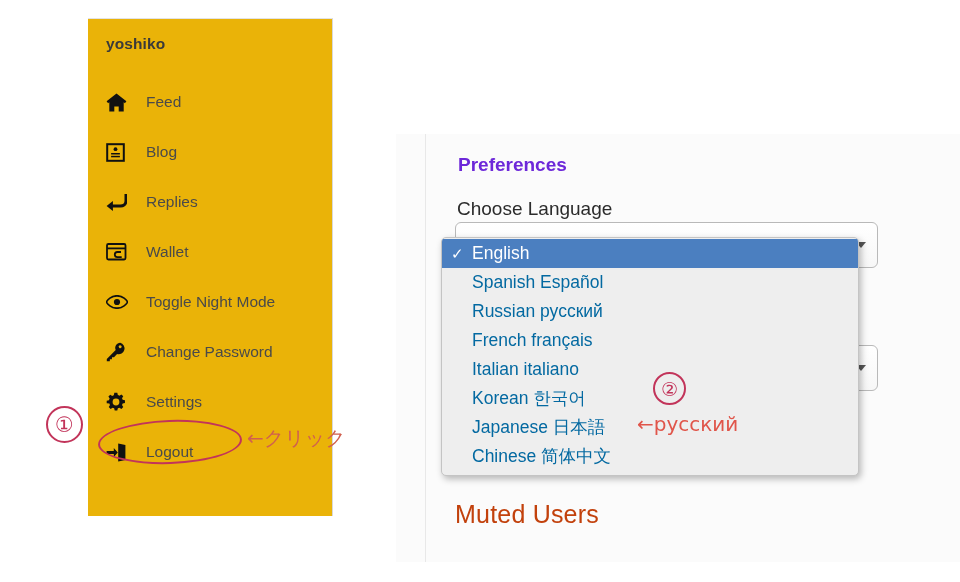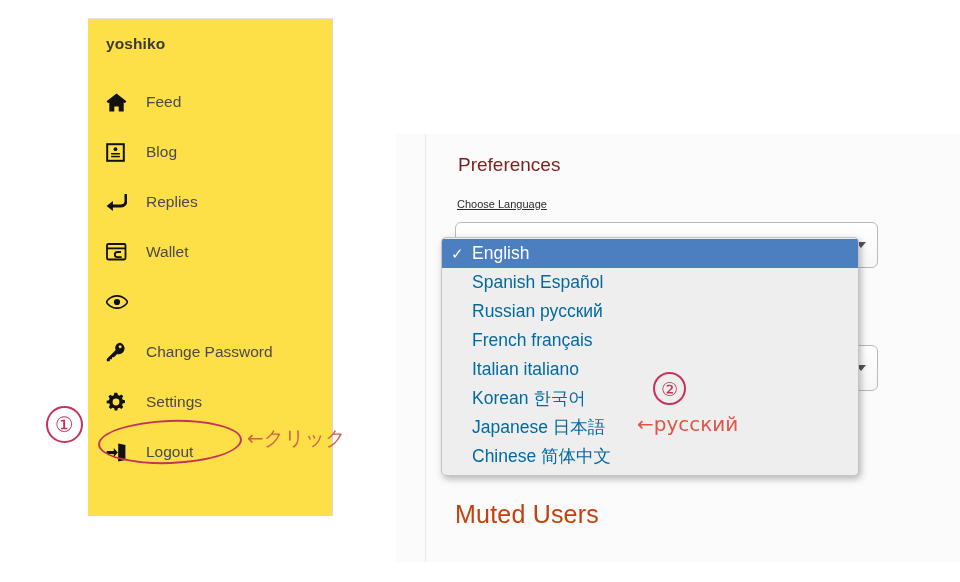--- a/index.html
+++ b/index.html
@@ -15,21 +15,21 @@
     position: relative;
   }
 
   
   #sidebar-panel {
     position: absolute;
     left: 88px;
     top: 18px;
     width: 245px;
     height: 498px;
-    background: #fde047;
+    background: #eab308;
     border-top: 1px solid #e3e3e3;
     border-right: 1px solid #d8d8d8;
     box-sizing: border-box;
   }
   #sidebar-username {
     position: absolute;
     left: 18px;
     top: 16px;
     font-size: 15.5px;
     font-weight: bold;
@@ -82,30 +82,29 @@
     top: 0;
     width: 1px;
     height: 428px;
     background: #e8e8e8;
   }
   #prefs-title {
     position: absolute;
     left: 62px;
     top: 20px;
     font-size: 19px;
-    font-weight: normal;
-    color: #7f1d1d;
+    font-weight: bold;
+    color: #6d28d9;
   }
   #choose-language-label {
     position: absolute;
     left: 61px;
     top: 64px;
-    font-size: 11px;
+    font-size: 19px;
     color: #2b2b2b;
-    text-decoration: underline;
   }
 
   .select-box {
     position: absolute;
     border: 1px solid #b9b9b9;
     border-radius: 6px;
     background: linear-gradient(#ffffff, #f7f7f7);
     box-sizing: border-box;
   }
   #language-select-box {
@@ -282,20 +281,21 @@
       <span class="nav-label">Wallet</span>
     </div>
 
     <div class="nav-item">
       <span class="nav-icon">
         <svg width="22" height="14" viewBox="0 0 22 14" fill="currentColor">
           <path d="M11 0.8 C5.3 0.8 1.3 5.0 0.4 7.0 c0.9 2.0 4.9 6.2 10.6 6.2 s9.7 -4.2 10.6 -6.2 C20.7 5.0 16.7 0.8 11 0.8 Z" fill="none" stroke="currentColor" stroke-width="1.7"></path>
           <circle cx="11" cy="7.0" r="3.1"></circle>
         </svg>
       </span>
+      <span class="nav-label">Toggle Night Mode</span>
     </div>
 
     <div class="nav-item">
       <span class="nav-icon">
         <svg width="20" height="20" viewBox="0 0 20 20" fill="currentColor">
           <path d="M14.2 0.8 a5.0 5.0 0 0 0 -4.5 7.2 L0.8 16.9 l0 2.3 h3.0 l0.1 -2.0 h2.0 l0.1 -2.0 h2.0 l3.1 -3.1 a5.0 5.0 0 1 0 3.1 -11.3 Z M15.4 5.6 a1.5 1.5 0 1 1 -2.1 -2.1 a1.5 1.5 0 0 1 2.1 2.1 Z"></path>
         </svg>
       </span>
       <span class="nav-label">Change Password</span>
     </div>

